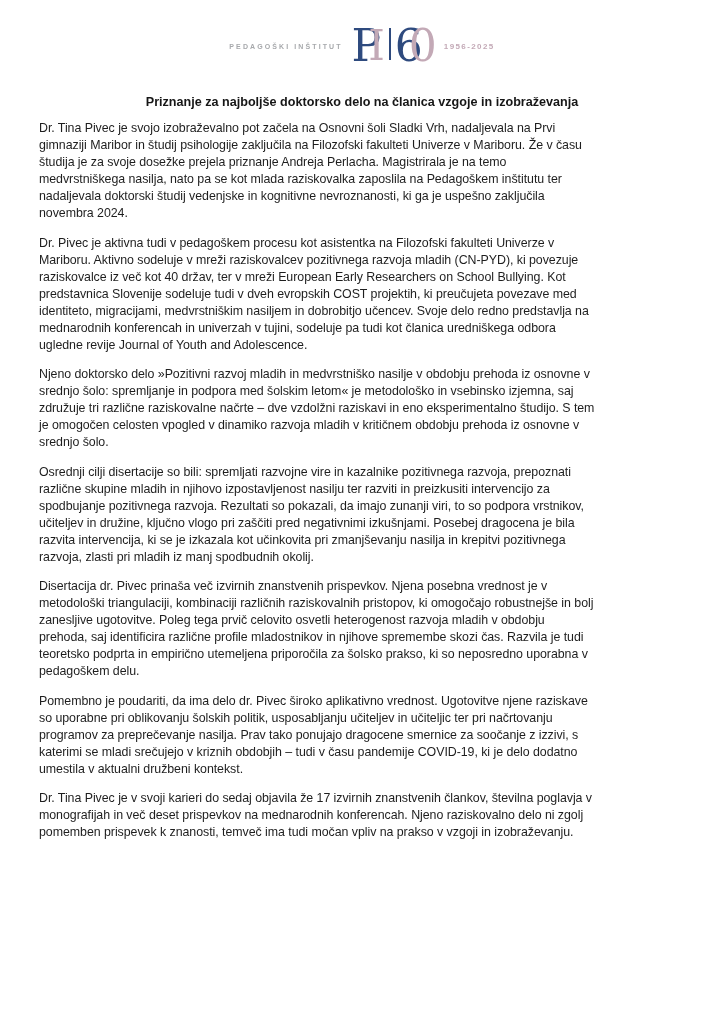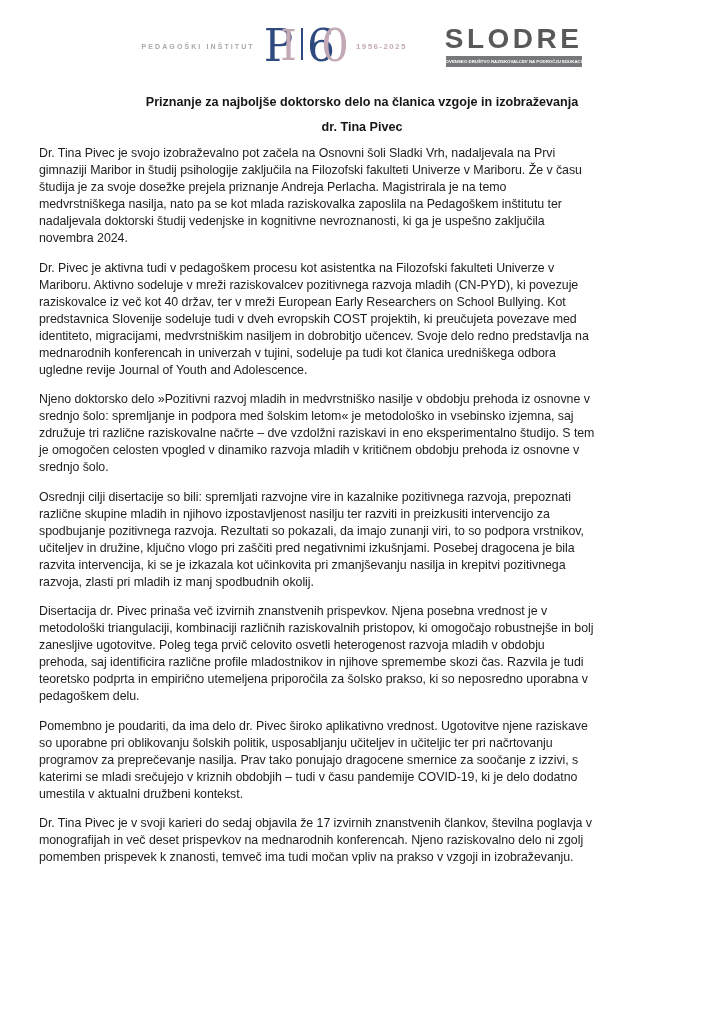--- a/index.html
+++ b/index.html
@@ -124,32 +124,25 @@
       <span class="pi-monogram">
         <span class="mono-p">P</span>
         <span class="mono-i">I</span>
         <span class="mono-divider"></span>
         <span class="mono-6">6</span>
         <span class="mono-0">0</span>
       </span>
       <span class="pi-years">1956-2025</span>
     </div>
 
-    <div class="slodre-logo">
-      <span class="slodre-name">SLODRE</span>
-      <span class="slodre-bar">
-        <span>SLOVENSKO DRUŠTVO RAZISKOVALCEV NA PODROČJU EDUKACIJE</span>
-      </span>
-    </div>
 
   </div>
 
   <div class="doc-title">Priznanje za najboljše doktorsko delo na članica vzgoje in izobraževanja</div>
 
-  <div class="doc-subtitle">dr. Tina Pivec</div>
 
   <div class="content">
     <p>Dr. Tina Pivec je svojo izobraževalno pot začela na Osnovni šoli Sladki Vrh, nadaljevala na Prvi gimnaziji Maribor in študij psihologije zaključila na Filozofski fakulteti Univerze v Mariboru. Že v času študija je za svoje dosežke prejela priznanje Andreja Perlacha. Magistrirala je na temo medvrstniškega nasilja, nato pa se kot mlada raziskovalka zaposlila na Pedagoškem inštitutu ter nadaljevala doktorski študij vedenjske in kognitivne nevroznanosti, ki ga je uspešno zaključila novembra 2024.</p>
     <p>Dr. Pivec je aktivna tudi v pedagoškem procesu kot asistentka na Filozofski fakulteti Univerze v Mariboru. Aktivno sodeluje v mreži raziskovalcev pozitivnega razvoja mladih (CN-PYD), ki povezuje raziskovalce iz več kot 40 držav, ter v mreži European Early Researchers on School Bullying. Kot predstavnica Slovenije sodeluje tudi v dveh evropskih COST projektih, ki preučujeta povezave med identiteto, migracijami, medvrstniškim nasiljem in dobrobitjo učencev. Svoje delo redno predstavlja na mednarodnih konferencah in univerzah v tujini, sodeluje pa tudi kot članica uredniškega odbora ugledne revije Journal of Youth and Adolescence.</p>
     <p>Njeno doktorsko delo »Pozitivni razvoj mladih in medvrstniško nasilje v obdobju prehoda iz osnovne v srednjo šolo: spremljanje in podpora med šolskim letom« je metodološko in vsebinsko izjemna, saj združuje tri različne raziskovalne načrte – dve vzdolžni raziskavi in eno eksperimentalno študijo. S tem je omogočen celosten vpogled v dinamiko razvoja mladih v kritičnem obdobju prehoda iz osnovne v srednjo šolo.</p>
     <p>Osrednji cilji disertacije so bili: spremljati razvojne vire in kazalnike pozitivnega razvoja, prepoznati različne skupine mladih in njihovo izpostavljenost nasilju ter razviti in preizkusiti intervencijo za spodbujanje pozitivnega razvoja. Rezultati so pokazali, da imajo zunanji viri, to so podpora vrstnikov, učiteljev in družine, ključno vlogo pri zaščiti pred negativnimi izkušnjami. Posebej dragocena je bila razvita intervencija, ki se je izkazala kot učinkovita pri zmanjševanju nasilja in krepitvi pozitivnega razvoja, zlasti pri mladih iz manj spodbudnih okolij.</p>
     <p>Disertacija dr. Pivec prinaša več izvirnih znanstvenih prispevkov. Njena posebna vrednost je v metodološki triangulaciji, kombinaciji različnih raziskovalnih pristopov, ki omogočajo robustnejše in bolj zanesljive ugotovitve. Poleg tega prvič celovito osvetli heterogenost razvoja mladih v obdobju prehoda, saj identificira različne profile mladostnikov in njihove spremembe skozi čas. Razvila je tudi teoretsko podprta in empirično utemeljena priporočila za šolsko prakso, ki so neposredno uporabna v pedagoškem delu.</p>
     <p>Pomembno je poudariti, da ima delo dr. Pivec široko aplikativno vrednost. Ugotovitve njene raziskave so uporabne pri oblikovanju šolskih politik, usposabljanju učiteljev in učiteljic ter pri načrtovanju programov za preprečevanje nasilja. Prav tako ponujajo dragocene smernice za soočanje z izzivi, s katerimi se mladi srečujejo v kriznih obdobjih – tudi v času pandemije COVID-19, ki je delo dodatno umestila v aktualni družbeni kontekst.</p>
     <p>Dr. Tina Pivec je v svoji karieri do sedaj objavila že 17 izvirnih znanstvenih člankov, številna poglavja v monografijah in več deset prispevkov na mednarodnih konferencah. Njeno raziskovalno delo ni zgolj pomemben prispevek k znanosti, temveč ima tudi močan vpliv na prakso v vzgoji in izobraževanju.</p>
   </div>

